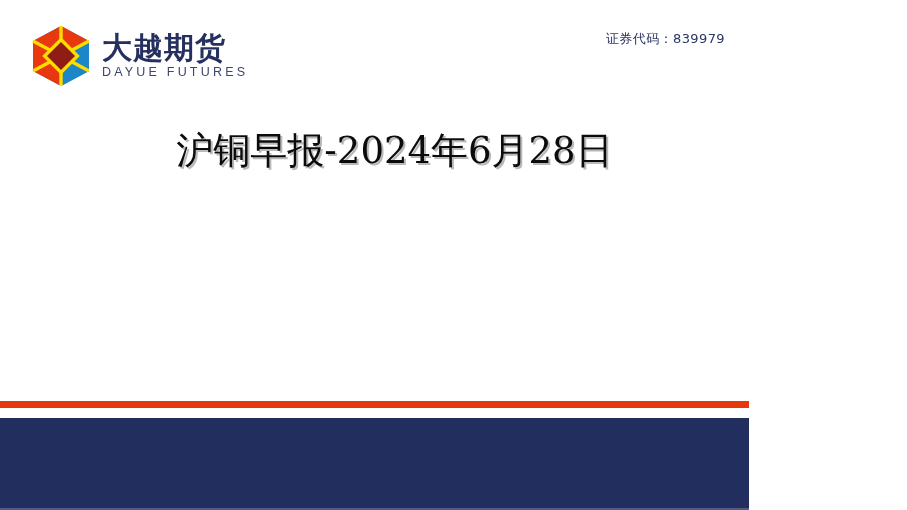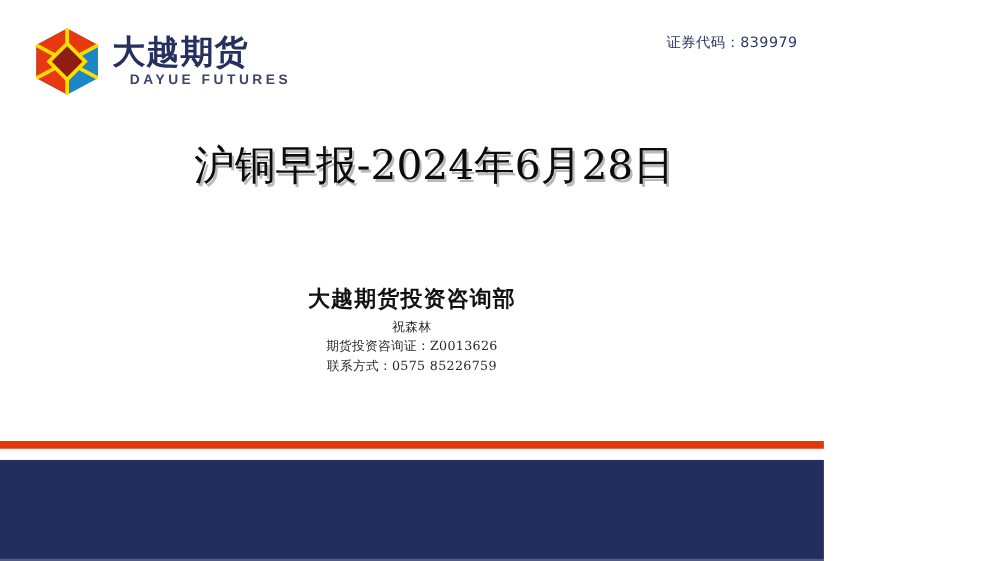--- a/index.html
+++ b/index.html
@@ -45,27 +45,26 @@
     font-size: 30px;
     font-weight: 700;
     letter-spacing: 1px;
     color: #26305e;
     line-height: 1.05;
     white-space: nowrap;
   }
   #logo-en {
     font-family: "Liberation Sans", sans-serif;
     font-size: 12.5px;
-    font-weight: 700;
+    font-weight: 400;
     letter-spacing: 3.2px;
     color: #3c456d;
     line-height: 1.1;
     margin-top: 2px;
     white-space: nowrap;
-    margin-left: 16px;
   }
 
   #security-code {
     position: absolute;
     right: 24px;
     top: 30px;
     font-family: "DejaVu Sans", sans-serif;
     font-size: 13px;
     color: #2b3663;
     letter-spacing: 0.4px;
@@ -178,26 +177,20 @@
       <div id="logo-cn">大越期货</div>
       <div id="logo-en">DAYUE FUTURES</div>
     </div>
 
   </div>
 
   <div id="security-code">证券代码：839979</div>
 
   <div id="main-title">沪铜早报-2024年6月28日</div>
 
-  <div id="byline-block">
-    <div id="dept-name">大越期货投资咨询部</div>
-    <div id="author-name">祝森林</div>
-    <div class="byline-small">期货投资咨询证：Z0013626</div>
-    <div class="byline-small">联系方式：0575 85226759</div>
-  </div>
 
   <div id="footer-decor">
     <svg viewBox="0 0 907 150" width="907" height="150" preserveAspectRatio="none" aria-hidden="true">
 
       <path d="M 0,58 L 828,58 L 907,0 L 907,150 L 0,150 Z" fill="#222e5e"></path>
 
       <path d="M 0,48 L 824,48 L 907,-13 L 907,-2 L 828,58 L 0,58 Z" fill="#ffffff"></path>
 
       <path d="M 0,41 L 821,41 L 907,-22 L 907,-11 L 825,48 L 0,48 Z" fill="#e6380d"></path>
     </svg>

